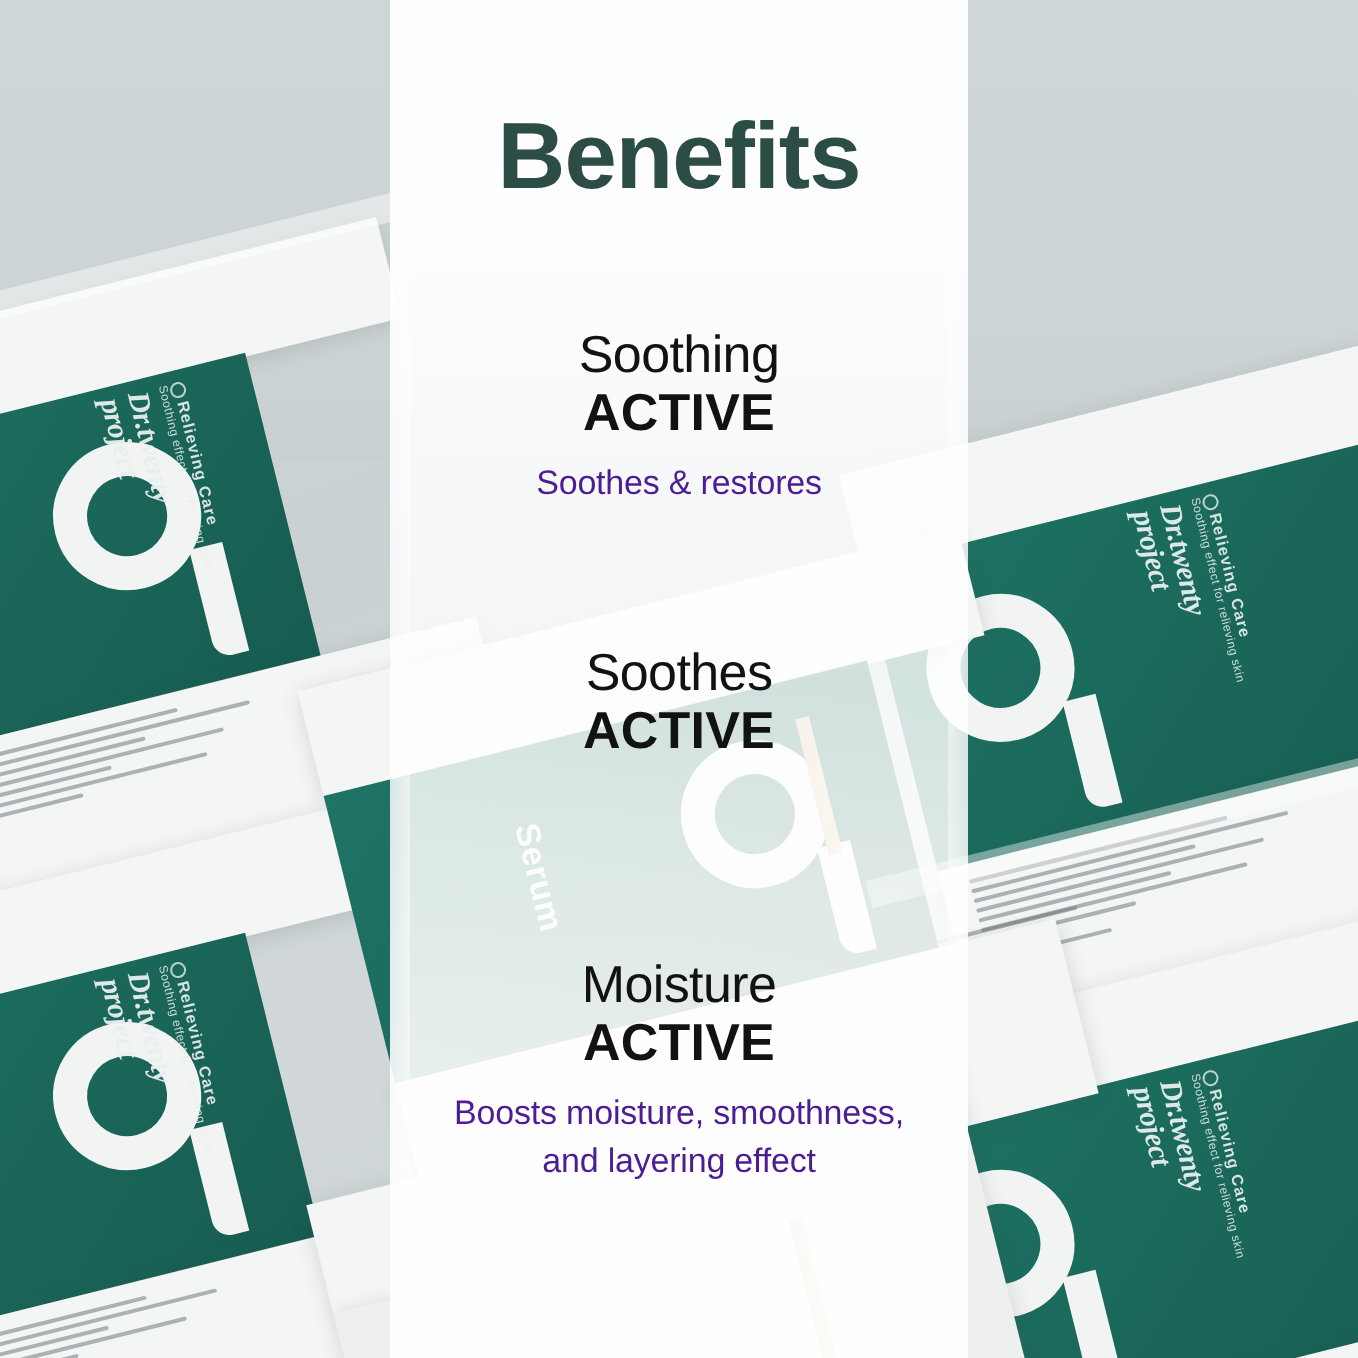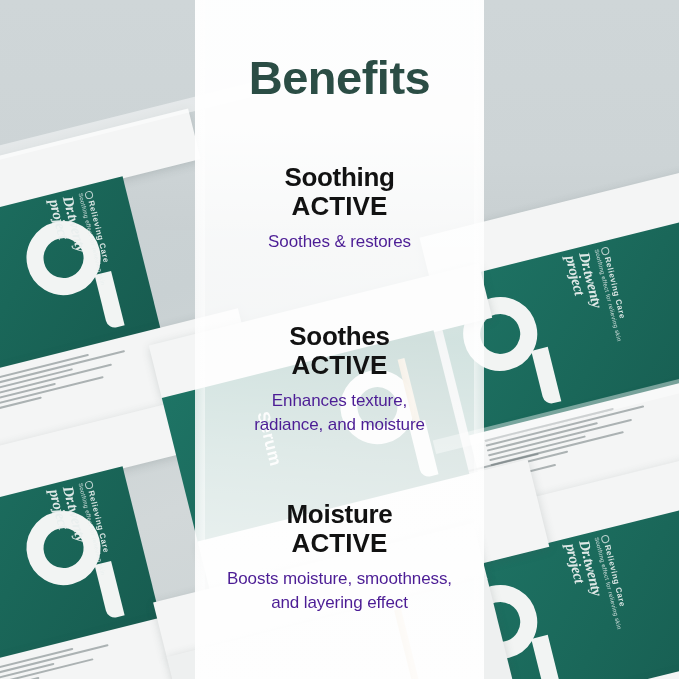--- a/index.html
+++ b/index.html
@@ -185,25 +185,25 @@
     line-height: 1;
   }
 
   .benefit {
     position: absolute;
     left: -6px;
     width: 301px;
   }
   .b1 { top: 163px; }
   .b2 { top: 322px; }
-  .b3 { top: 478px; margin-top: 22px; }
+  .b3 { top: 478px; }
 
   .b-title-top {
     font-size: 26px;
-    font-weight: bold;
+    font-weight: normal;
     color: #121212;
     line-height: 1.12;
     letter-spacing: -0.3px;
   }
   .b-title-bot {
     font-size: 26px;
     font-weight: bold;
     color: #121212;
     line-height: 1.12;
     letter-spacing: 0.1px;
@@ -361,24 +361,20 @@
       <div class="b-title-top">Soothing</div>
       <div class="b-title-bot">ACTIVE</div>
       <div class="b-desc">
         <span>Soothes &amp; restores</span><br>
       </div>
     </div>
 
     <div class="benefit b2">
       <div class="b-title-top">Soothes</div>
       <div class="b-title-bot">ACTIVE</div>
-      <div class="b-desc">
-        <span>Enhances texture,</span><br>
-        <span>radiance, and moisture</span>
-      </div>
     </div>
 
     <div class="benefit b3">
       <div class="b-title-top">Moisture</div>
       <div class="b-title-bot">ACTIVE</div>
       <div class="b-desc">
         <span>Boosts moisture, smoothness,</span><br>
         <span>and layering effect</span>
       </div>
     </div>

